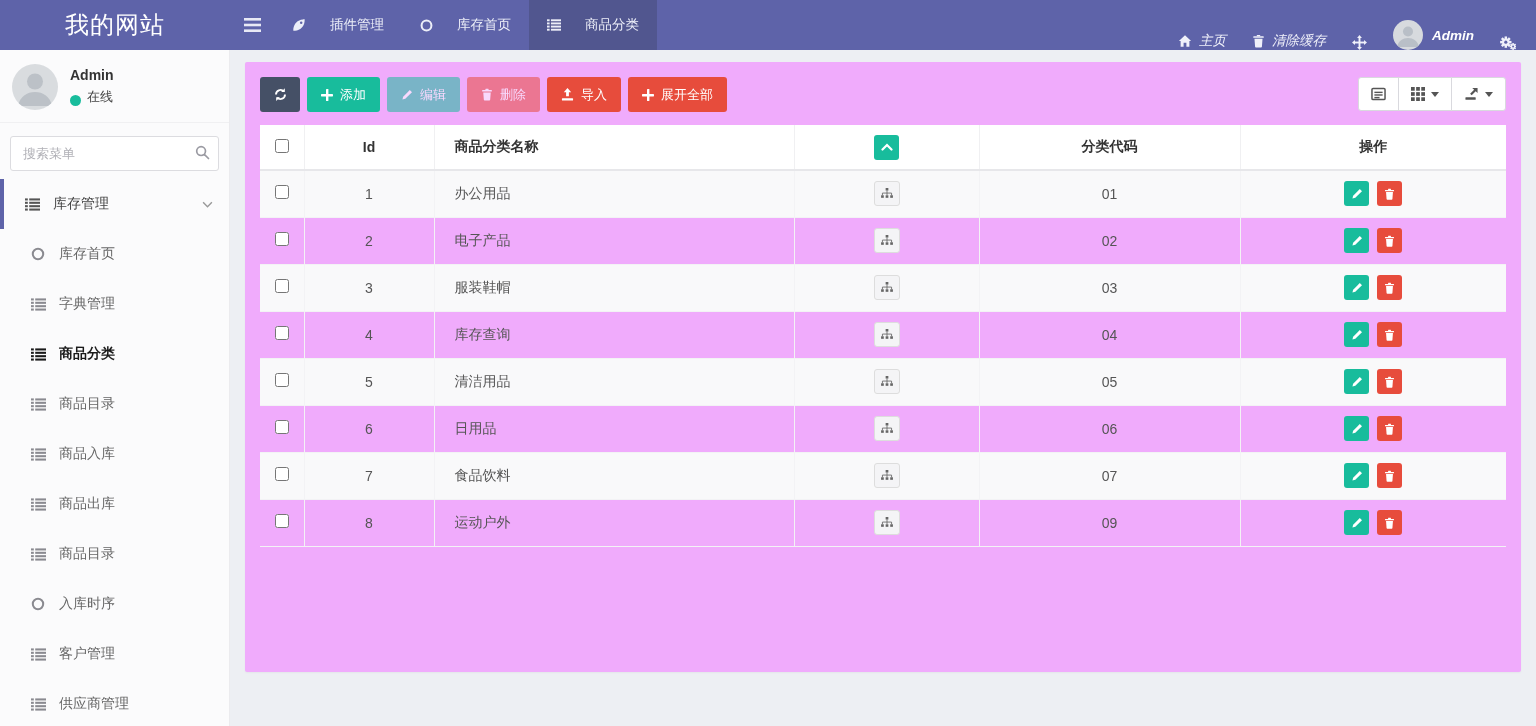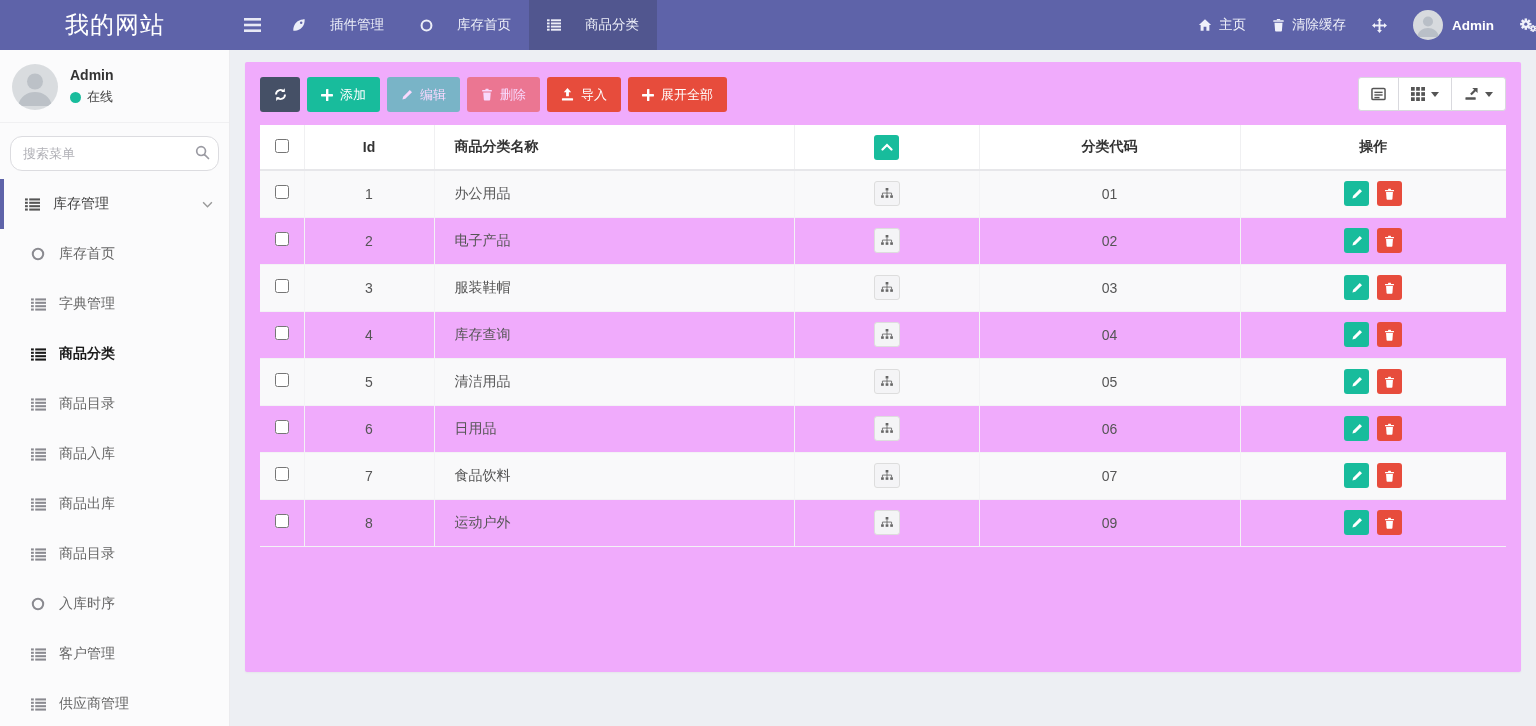--- a/index.html
+++ b/index.html
@@ -13,43 +13,43 @@
 
   
   .topbar{ height:50px; background:var(--purple); display:flex; align-items:stretch; color:#fff; }
   .brand{ width:230px; display:flex; align-items:center; justify-content:center;
           font-size:24px; letter-spacing:1px; color:#fff; }
   .topbar-left{ display:flex; align-items:stretch; flex:1; }
   .hamburger{ width:44px; display:flex; align-items:center; justify-content:center; cursor:pointer; color:#e8e9f5; }
   .top-tab{ display:flex; align-items:center; gap:24px; padding:0 18px; font-size:13.5px;
             color:#eceef8; cursor:pointer; }
   .top-tab.active{ background:var(--purple-dark); }
-  .topbar-right{ display:flex; align-items:center; gap:26px; font-size:13.5px; }
+  .topbar-right{ display:flex; align-items:flex-end; gap:26px; padding-right:20px; font-size:13.5px;font-style:italic; }
   .top-link{ display:flex; align-items:center; gap:7px; cursor:pointer; color:#f0f1fa; }
   .top-user{ display:flex; align-items:center; gap:9px; cursor:pointer; }
   .avatar-sm{ width:30px; height:30px; border-radius:50%; background:#d7dade; overflow:hidden; position:relative; }
   .avatar-sm svg, .avatar-lg svg{ position:absolute; left:0; top:0; }
   .top-user b{ font-size:13.5px; font-weight:bold; }
 
   .icon{ display:inline-flex; align-items:center; justify-content:center; line-height:0; }
 
   
   .app{ display:flex; height:676px; }
 
   
   .sidebar{ width:230px; background:#fbfbfc; border-right:1px solid #ebebee; height:100%; }
   .user-panel{ display:flex; gap:12px; padding:14px 10px 12px 12px; border-bottom:1px solid #f0f0f2; }
   .avatar-lg{ width:46px; height:46px; border-radius:50%; background:#d9dcdf; overflow:hidden; position:relative; }
   .user-meta{ padding-top:3px; }
   .user-name{ font-weight:bold; font-size:14px; color:#333; }
-  .user-status{ display:flex; align-items:center; gap:6px; margin-top:5px; font-size:13px; color:#444; }
+  .user-status{ display:flex; align-items:flex-end; gap:6px; margin-top:5px; font-size:13px; color:#444; }
   .dot{ width:11px; height:11px; border-radius:50%; background:var(--teal); }
 
   .search-wrap{ margin:13px 10px 8px 10px; position:relative; }
-  .search-input{ width:100%; height:35px; border:1px solid #dcdce0; border-radius:12px;
+  .search-input{ width:100%; height:35px; border:1px solid #dcdce0; border-radius:3px;
      padding:0 32px 0 12px; font-size:13px; color:#555; background:#fff; outline:none;
      font-family:"Liberation Sans","DejaVu Sans",sans-serif; }
   .search-input::placeholder{ color:#b0b0b6; }
   .search-btn{ position:absolute; right:9px; top:9px; color:#9a9aa2; cursor:pointer; }
 
   .menu{ list-style:none; margin-top:8px; }
   .menu li{ height:50px; display:flex; align-items:center; gap:12px; padding:0 16px 0 19px;
             font-size:14px; color:#666; cursor:pointer; border-left:4px solid transparent; }
   .menu li .mi{ color:#8a8a90; width:18px; }
   .menu li.parent{ border-left:4px solid var(--purple); color:#444; }

